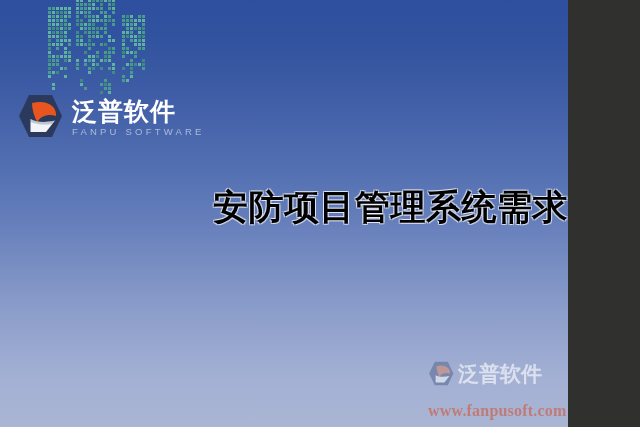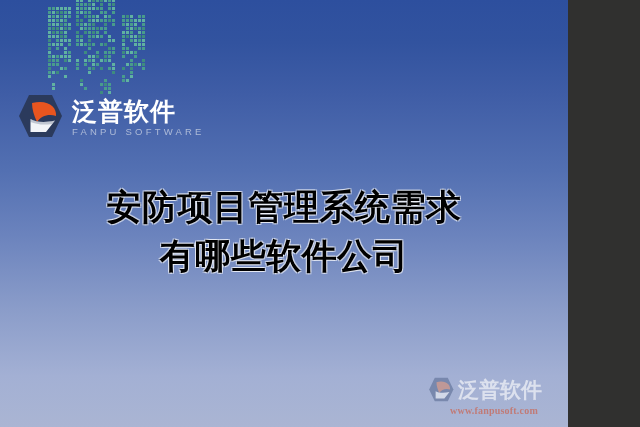--- a/index.html
+++ b/index.html
@@ -84,21 +84,21 @@
     white-space: nowrap;
     font-weight: 400;
   }
 
   
   .headline {
     position: absolute;
     left: 0;
     right: 0;
     top: 183px;
-    text-align: center;
+    text-align: right;
     color: #000000;
     font-size: 35px;
     line-height: 49px;
     font-weight: 700;
     letter-spacing: 0.5px;
     font-family: "DejaVu Sans", "Liberation Sans", sans-serif;
     text-shadow:
       -1px -1px 0 rgba(255,255,255,0.55),
        1px -1px 0 rgba(255,255,255,0.55),
       -1px  1px 0 rgba(255,255,255,0.55),
@@ -125,22 +125,22 @@
   .wm-cn {
     font-size: 21px;
     line-height: 24px;
     font-weight: 700;
     color: #ffffff;
     letter-spacing: 0px;
     white-space: nowrap;
     font-family: "DejaVu Sans", "Liberation Sans", sans-serif;
   }
   .wm-url {
-    margin-top: 1px;
-    font-size: 10px;
+    margin-top: 17px;
+    font-size: 16px;
     line-height: 15px;
     font-weight: 700;
     color: #d0593f;
     letter-spacing: 0.2px;
     white-space: nowrap;
     font-family: "Liberation Serif", "DejaVu Serif", serif;
   }
 </style>
 </head>
 <body>
@@ -656,21 +656,20 @@
       <path d="M27 50 C38 56 54 58 76 53 L70 60 C52 63 38 60 27 56 Z" fill="#2B3A5C" opacity="0.25"></path>
     </svg>
     <div class="logo-text-wrap">
       <div class="logo-cn">泛普软件</div>
       <div class="logo-en">FANPU SOFTWARE</div>
     </div>
   </div>
 
   <div class="headline">
     <span class="ln">安防项目管理系统需求</span>
-    <span class="ln">有哪些软件公司</span>
   </div>
 
   <div class="watermark">
     <div class="wm-row">
       <svg class="wm-mark" viewBox="0 0 92 88">
         <path d="M24 2 L70 2 L90 44 L70 86 L24 86 L4 44 Z" fill="#5e6f96"></path>
         <path d="M30 18 C62 10 80 26 78 44 C63 39 48 44 40 56 C34 44 30 30 30 18 Z" fill="#d08a72"></path>
         <path d="M27 50 C38 56 54 58 76 53 L58 76 L27 76 Z" fill="#eef1f6"></path>
       </svg>
       <div class="wm-cn">泛普软件</div>

